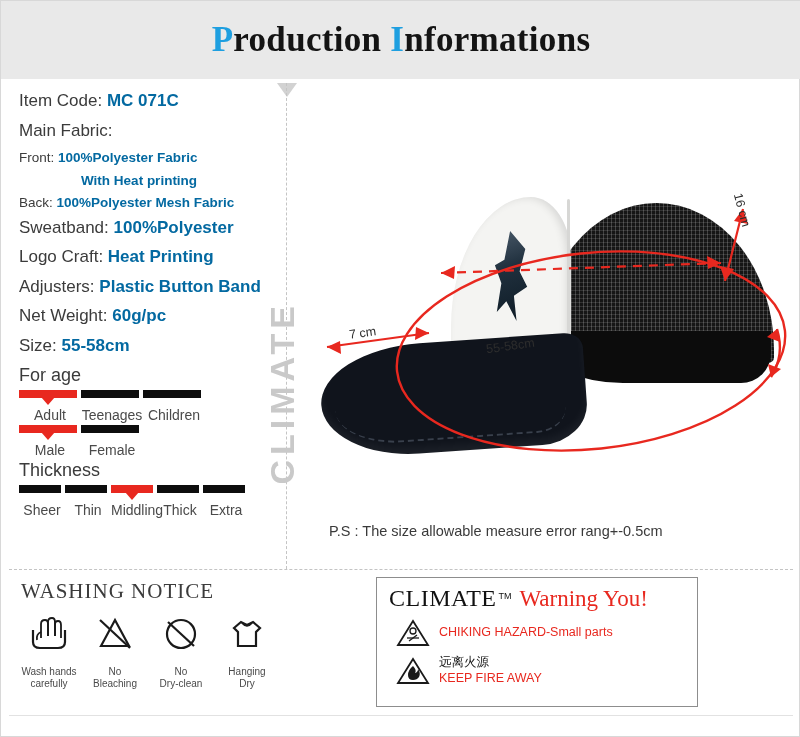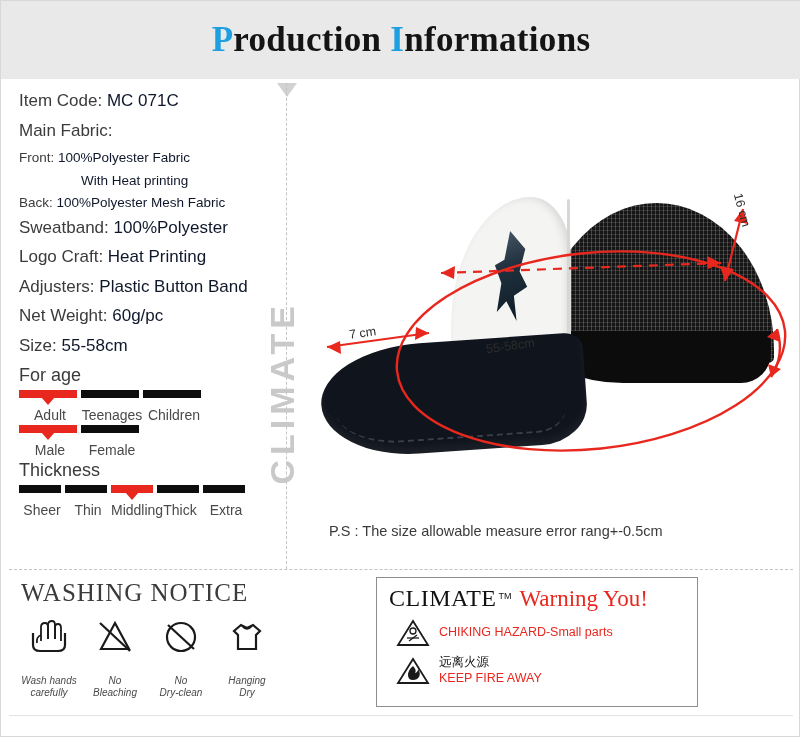--- a/index.html
+++ b/index.html
@@ -22,21 +22,21 @@
     font-family:"Liberation Serif", serif;
     font-size:35px;font-weight:bold;letter-spacing:.3px;color:#141414;
     white-space:nowrap;
   }
   .header-title .hl{color:#1e9fe0;}
 
   
   .left{position:absolute;left:18px;top:90px;width:250px;}
   .spec-line{font-size:15px;color:#3b3b3b;margin-bottom:7px;line-height:1.15;}
   .spec-line .lab{color:#3b3b3b;}
-  .spec-line .val{font-weight:normal;color:#0f172a;margin-top:20px;}
+  .spec-line .val{font-weight:bold;color:#0369a1;margin-top:20px;}
   .spec-ind{padding-left:62px;}
   .spec-small{font-size:13.5px;}
   .spec-item{font-size:17px;margin-bottom:10px;}
 
   
   .rate-block{margin-top:2px;}
   .rate-title{font-size:18px;color:#3b3b3b;margin-bottom:4px;}
   .bars{display:flex;gap:4px;}
   .bar{height:8px;background:#0d0d0d;}
   .bar.on{background:#e8281f;}
@@ -122,25 +122,25 @@
   .mlabel{
     position:absolute;font-size:12.5px;color:#2d2d2d;background:transparent;
     font-family:"Liberation Sans", sans-serif;white-space:nowrap;
   }
   .ps-note{
     position:absolute;left:328px;top:522px;font-size:14.5px;color:#3a3a3a;
   }
 
   
   .wash{position:absolute;left:20px;top:578px;width:255px;}
-  .wash-title{font-size:25px;letter-spacing:1px;color:#3b3b3b;font-family:"Liberation Serif", serif;}
+  .wash-title{font-size:21px;letter-spacing:1px;color:#3b3b3b;font-family:"Liberation Serif", serif;}
   .wash-items{display:flex;gap:10px;margin-top:8px;}
   .wash-item{width:56px;text-align:center;}
   .wash-ico{height:44px;display:flex;align-items:center;justify-content:center;}
-  .wash-cap{font-size:10px;line-height:1.15;color:#4a4a4a;margin-top:16px;font-style:italic;}
+  .wash-cap{font-size:10px;line-height:1.15;color:#4a4a4a;margin-top:10px;}
 
   
   .warn{
     position:absolute;left:375px;top:576px;width:320px;height:128px;
     border:1px solid #8d8d8d;background:#fff;
   }
   .warn-head{display:flex;align-items:baseline;padding:7px 0 0 12px;}
   .warn-brand{font-family:"Liberation Serif", serif;font-size:24px;color:#111;letter-spacing:.5px;}
   .warn-tm{font-size:9px;color:#111;margin-left:2px;position:relative;top:-7px;}
   .warn-txt{font-family:"Liberation Serif", serif;font-size:23px;color:#e8281f;margin-left:8px;}

